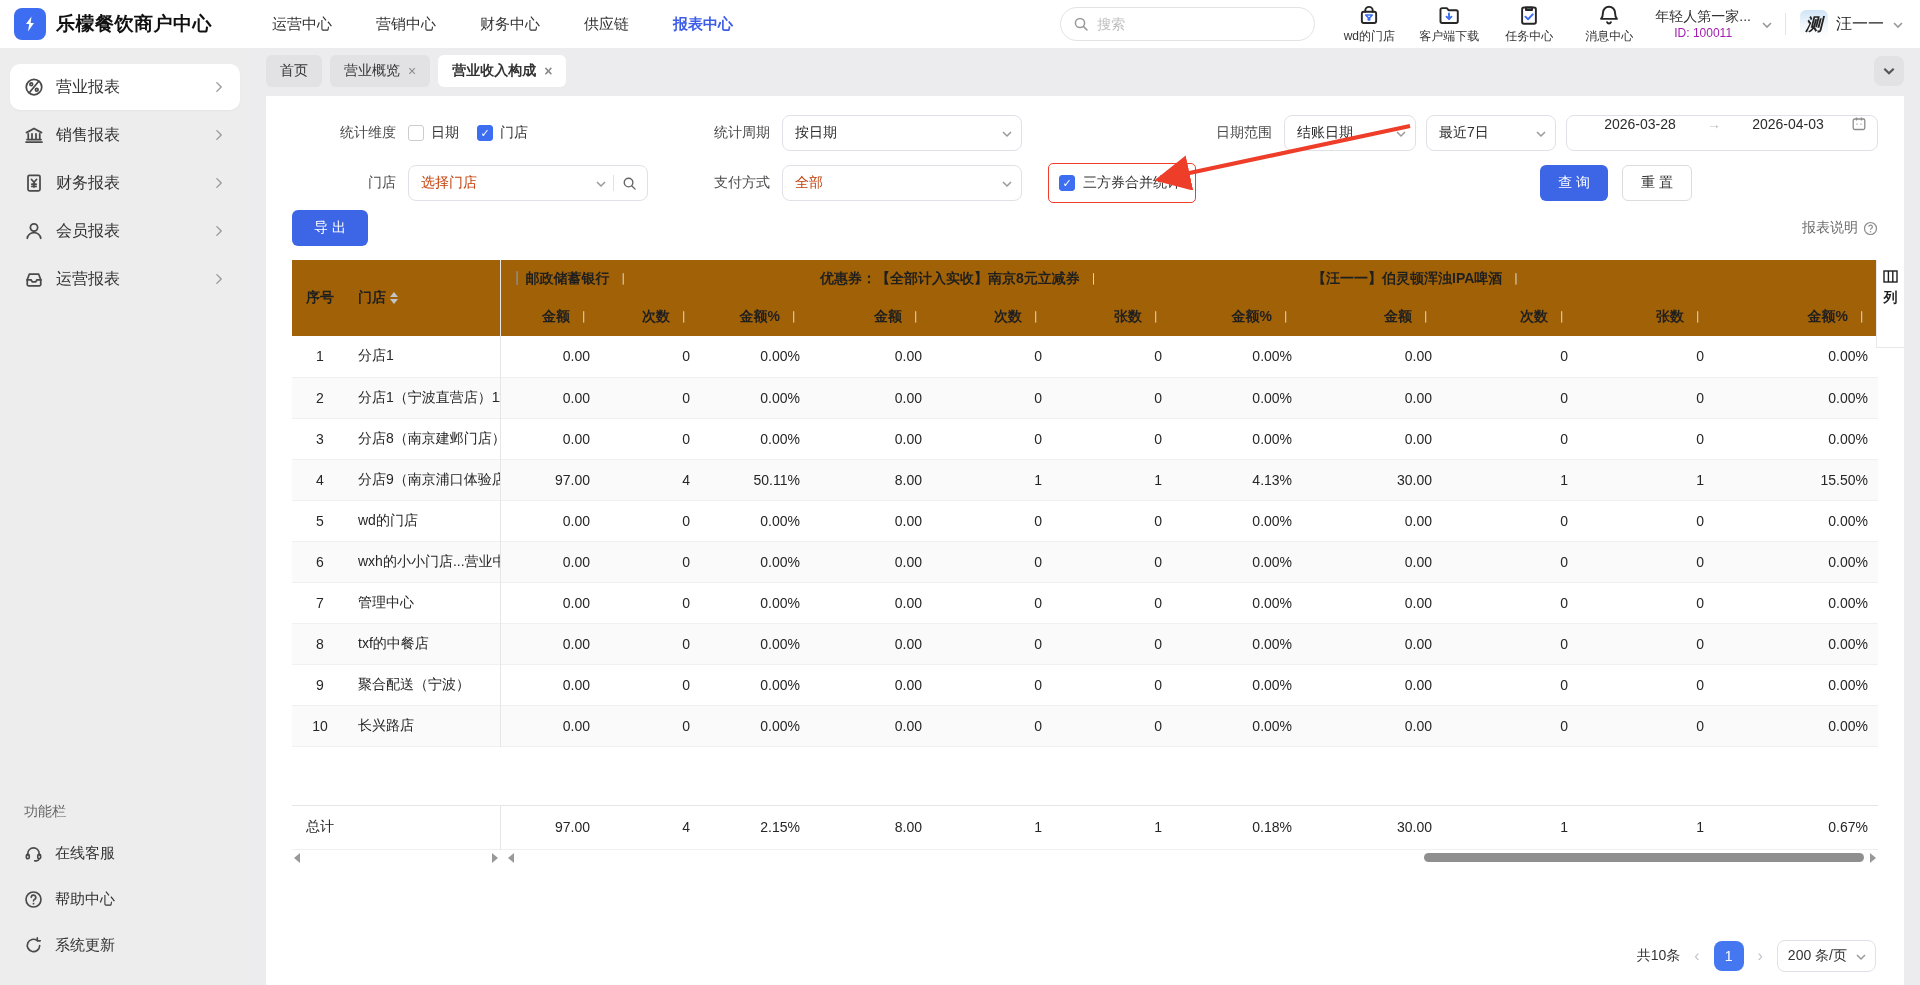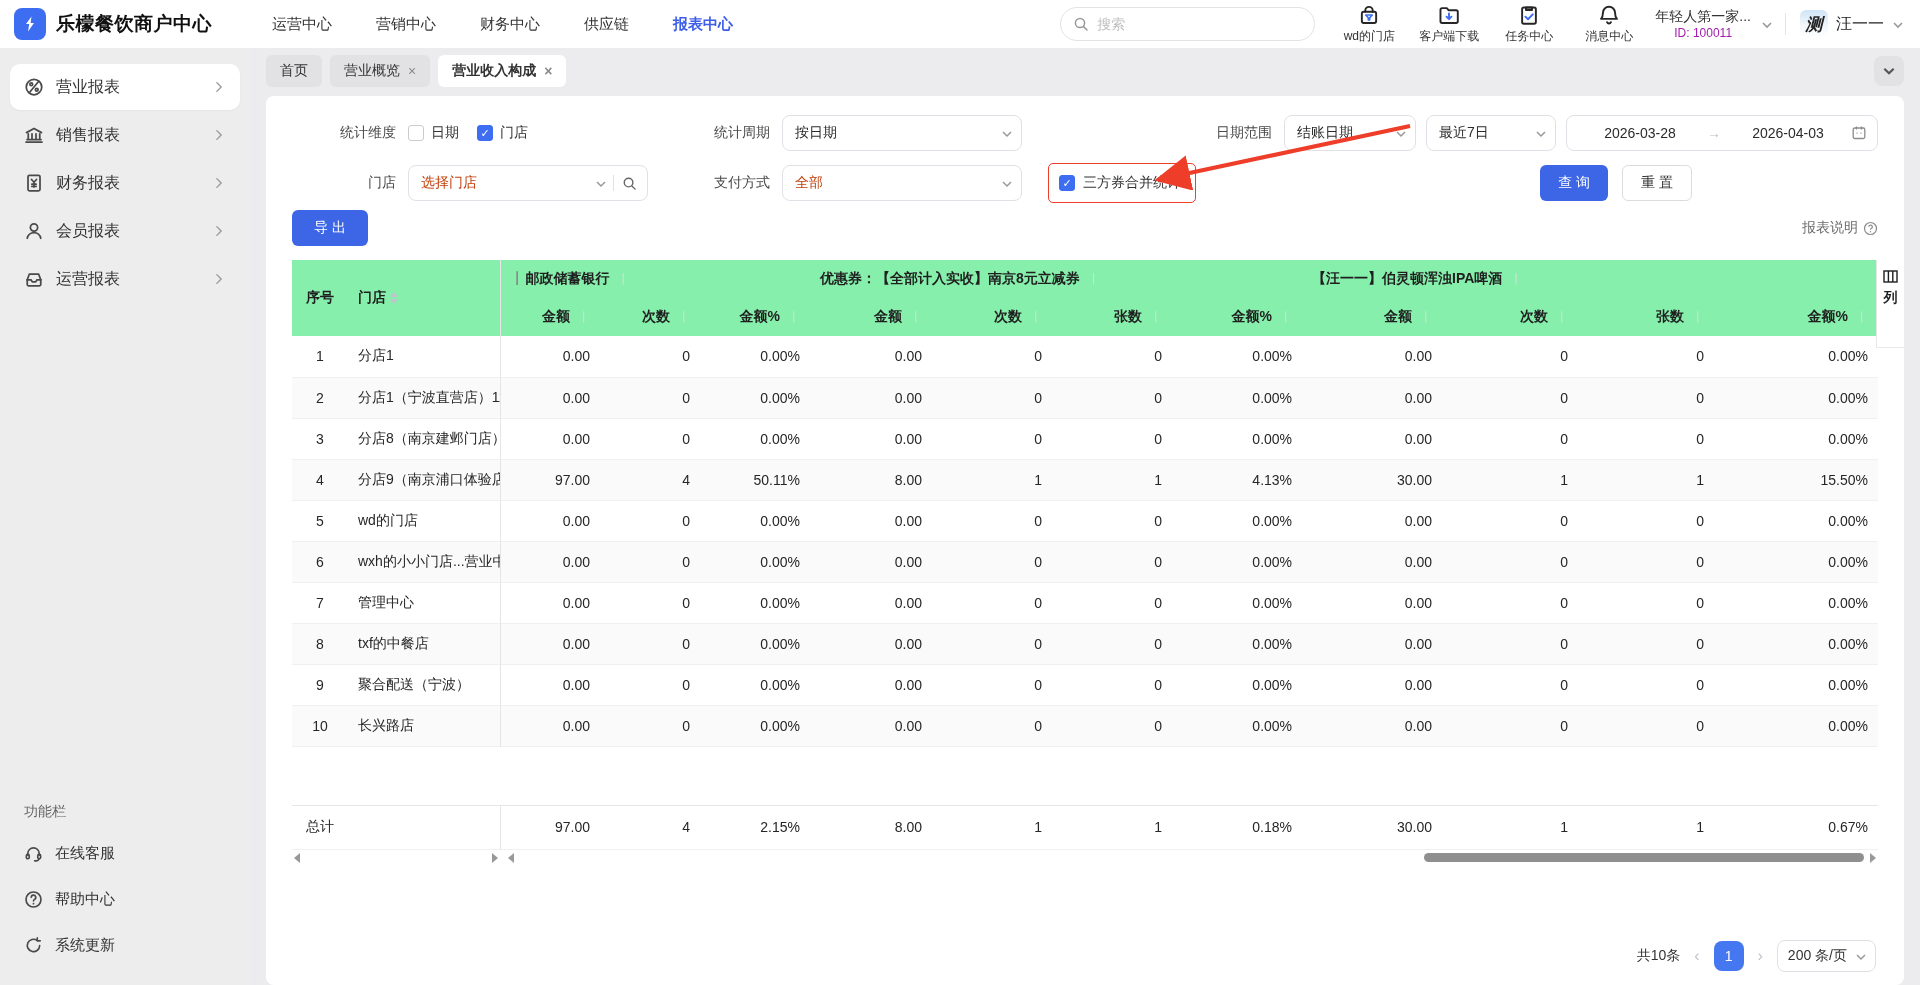--- a/index.html
+++ b/index.html
@@ -42,59 +42,59 @@
   .side-foot .side-item { height:44px; font-size:15px; }
   .icon { display:inline-flex; align-items:center; justify-content:center; color:#4a4a4a; }
 
   .main { flex:1; display:flex; flex-direction:column; min-width:0; }
   .tabrow { height:46px; display:flex; align-items:center; padding:0 16px; gap:8px; }
   .tab { height:32px; border-radius:6px; background:#e2e2e4; display:flex; align-items:center; padding:0 14px; gap:8px; font-size:14px; color:#333; cursor:pointer; }
   .tab.active { background:#fff; font-weight:bold; }
   .tab .tclose { color:#8a8a8a; font-size:14px; cursor:pointer; }
   .tab-more { margin-left:auto; width:30px; height:30px; border-radius:8px; background:#e2e2e4; display:flex; align-items:center; justify-content:center; cursor:pointer; }
 
-  .card { background:#fff; border-radius:8px; margin:2px 16px 0 16px; flex:1; padding:18px 26px 0 26px; position:relative; display:flex; flex-direction:column; }
+  .card { background:#fff; border-radius:1px; margin:2px 16px 0 16px; flex:1; padding:18px 26px 0 26px; position:relative; display:flex; flex-direction:column; }
 
   
   .filters { position:relative; }
   .f-row { display:flex; align-items:center; height:38px; margin-bottom:12px; }
   .f-label { font-size:14px; color:#4a4a4a; text-align:right; white-space:nowrap; }
   .w110 { width:104px; margin-right:12px; }
   .w90 { width:76px; margin-left:46px; margin-right:12px; }
   .f-checks { width:240px; display:flex; align-items:center; gap:18px; }
   .check-item { display:flex; align-items:center; gap:7px; font-size:14px; color:#333; cursor:pointer; }
   .cbx { width:16px; height:16px; border:1px solid #ccc; border-radius:3px; background:#fff; display:inline-flex; align-items:center; justify-content:center; font-size:11px; color:#fff; flex:0 0 auto; }
   .cbx.checked { background:#3D6DF0; border-color:#3D6DF0; }
   .select { height:36px; border:1px solid #dfe1e6; border-radius:8px; background:#fff; display:flex; align-items:center; padding:0 10px 0 12px; font-size:14px; color:#2b2b2b; cursor:pointer; }
   .select .sel-val { flex:1; white-space:nowrap; overflow:hidden; }
   .select .sel-val.placeholder { color:#c2410c; }
   .w240 { width:240px; }
   .w130 { width:130px; margin-left:10px; }
   .sel-search-div { width:1px; height:16px; background:#e2e2e2; margin:0 8px; }
-  .daterange { height:36px; width:312px; border:1px solid #dfe1e6; border-radius:8px; display:flex; align-items:center; padding:0 10px; margin-left:10px; font-size:14px; color:#2b2b2b; }
+  .daterange { height:36px; width:312px; border:1px solid #dfe1e6; border-radius:8px; display:flex; align-items:flex-start; padding:0 10px; margin-left:10px; font-size:14px; color:#2b2b2b; }
   .daterange .d-val { flex:1; text-align:center; cursor:text; }
   .daterange .d-arrow { color:#c0c0c0; padding:0 4px; }
   .ml-auto { margin-left:auto; }
   .merge-box { border:1.5px solid #ee3d29; border-radius:5px; height:40px; display:flex; align-items:center; gap:8px; padding:0 14px 0 10px; margin-left:26px; font-size:14px; color:#333; cursor:pointer; }
   .f-btns { margin-left:auto; margin-right:186px; display:flex; gap:14px; }
   .btn { height:36px; border-radius:6px; font-size:14px; display:flex; align-items:center; justify-content:center; cursor:pointer; padding:0 18px; white-space:nowrap; }
   .btn-primary { background:#3D66E6; color:#fff; }
   .btn-plain { background:#fff; border:1px solid #dcdcdc; color:#333; }
   .annotate-arrow { position:absolute; left:836px; top:-2px; width:300px; height:78px; pointer-events:none; }
 
   
   .toolrow { display:flex; align-items:center; margin:4px 0 14px 0; }
   .btn-export { padding:0 22px; background:#3D66E6; color:#fff; }
   .report-help { margin-left:auto; display:flex; align-items:center; gap:5px; font-size:14px; color:#6b6b6b; cursor:pointer; }
 
   
   .table-wrap { position:relative; flex:1; }
   table { border-collapse:collapse; table-layout:fixed; width:100%; }
   th,td { font-size:14px; padding:0 10px; height:41px; overflow:hidden; white-space:nowrap; }
-  thead th { background:#86efac; color:#1f1f1f; font-weight:bold; height:38px; }
+  thead th { background:#a16207; color:#1f1f1f; font-weight:bold; height:38px; }
   .th-seq { text-align:left; padding-left:14px; }
   .th-store { text-align:left; }
   .th-group { text-align:left; position:relative; }
   .th-group .gtitle { display:inline-block; }
   .th-group::after, .th-sub::after { content:"丨"; color:#dcdcdc; font-weight:normal; font-size:12px; margin-left:8px; }
   .th-group.first::before { content:"丨"; color:#8a8a8a; font-weight:bold; margin-right:1px; }
   .th-sub { text-align:right; }
   td.c-num { text-align:right; }
   td.c-seq { text-align:center; color:#262626; }
   td.c-store { text-align:left; }

